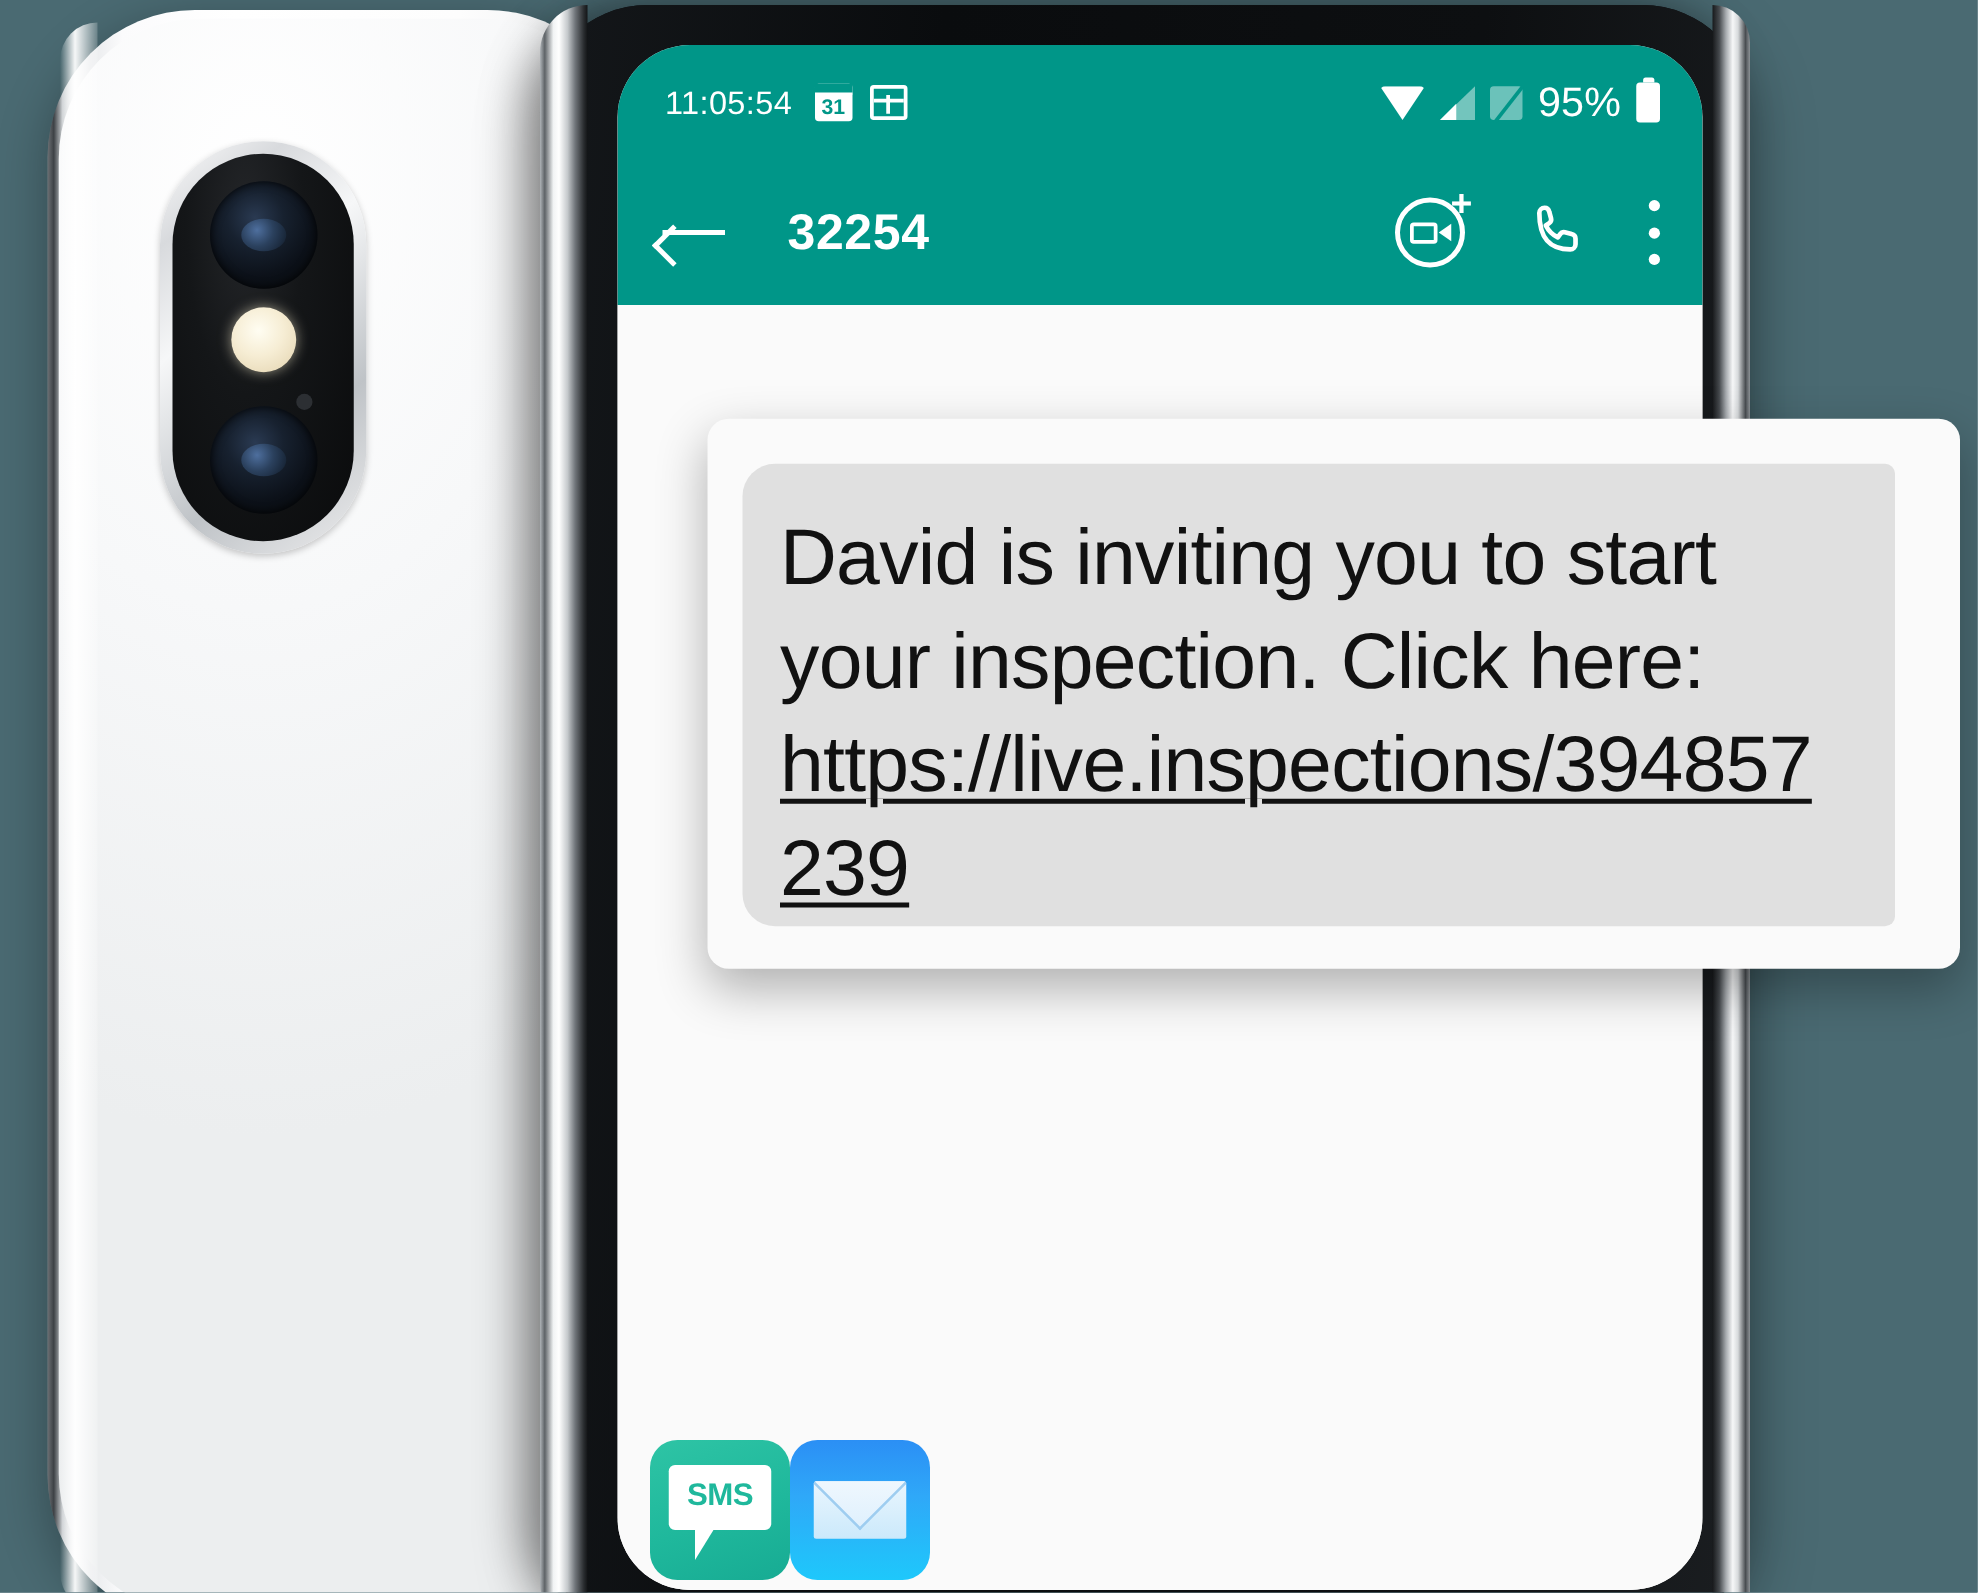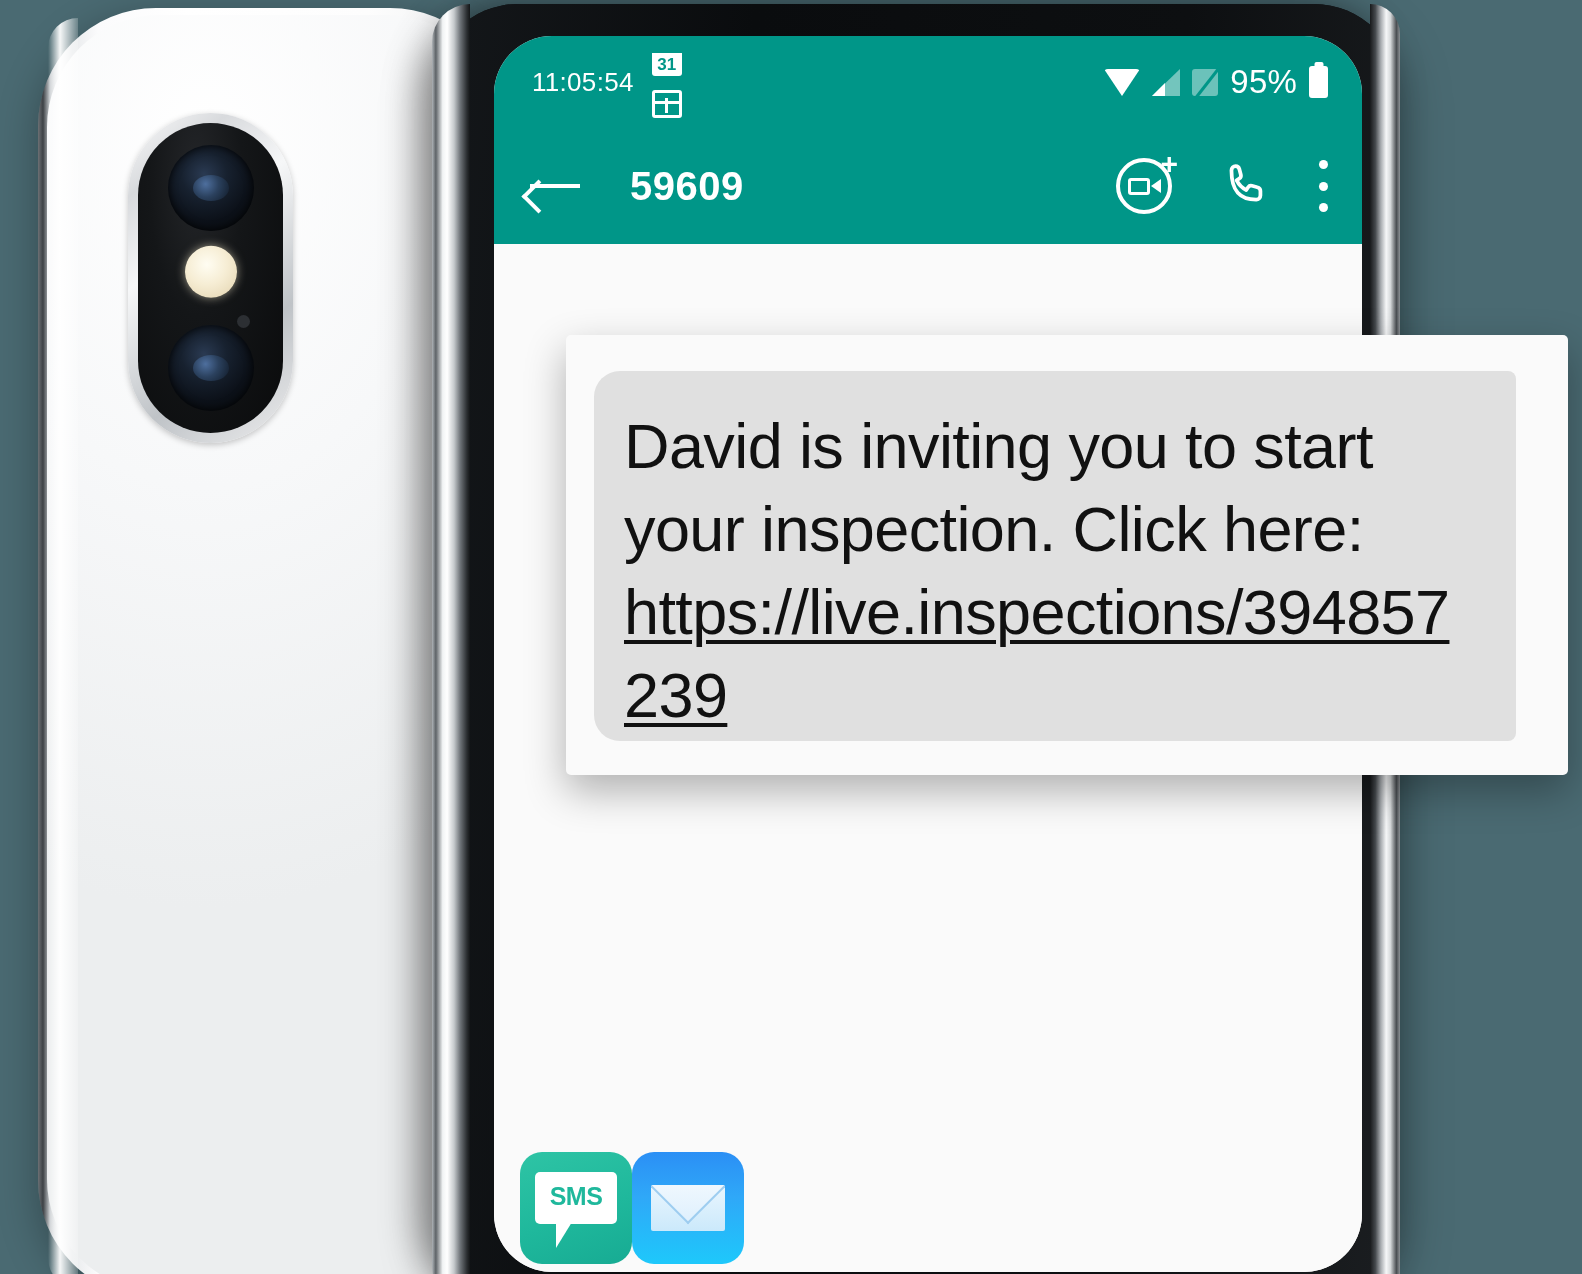--- a/index.html
+++ b/index.html
@@ -186,21 +186,20 @@
     font-size: 26px;
     letter-spacing: 0.3px;
     font-weight: 400;
     white-space: nowrap;
   }
   #status-left-icons {
     display: flex;
     align-items: center;
     gap: 14px;
     margin-left: 18px;
-    flex-direction: column;
   }
   .cal-icon {
     position: relative;
     width: 30px; height: 30px;
     border-radius: 3px;
     background: #ffffff;
     color: #009688;
     font-size: 17px;
     font-weight: 700;
     display: flex;
@@ -519,21 +518,21 @@
   }
 
   
   #message-card {
     position: absolute;
     left: 566px;
     top: 335px;
     width: 1002px;
     height: 440px;
     background: #fafafa;
-    border-radius: 5px;
+    border-radius: 17px;
     box-shadow: 0 16px 40px rgba(0,0,0,0.30);
   }
   #message-bubble {
     position: absolute;
     left: 28px;
     top: 36px;
     right: 52px;
     bottom: 34px;
     background: #e0e0e0;
     border-radius: 26px 8px 8px 26px;
@@ -605,21 +604,21 @@
             <span class="body"></span>
               <span class="slash"></span>
           </div>
           <div id="battery-pct">95%</div>
           <div class="battery-icon"></div>
         </div>
       </div>
 
       <div id="app-bar">
         <div id="back-arrow"></div>
-        <div id="chat-title">59609</div>
+        <div id="chat-title">32254</div>
 
         <div id="app-bar-actions">
           <div class="videocall-icon">
             <span class="cam-body"></span>
             <span class="cam-lens"></span>
             <span class="plus">+</span>
           </div>
           <div class="phone-icon">
             <svg width="50" height="50" viewBox="0 0 24 24" fill="none" stroke="#ffffff" stroke-width="1.8" stroke-linecap="round" stroke-linejoin="round">
               <path d="M7.5 2.5 c1 0 1.6.6 1.8 1.5l.7 2.6c.2.8-.1 1.4-.7 1.8l-1.3.9c1 2 2.6 3.6 4.6 4.6l.9-1.3c.4-.6 1-.9 1.8-.7l2.6.7c.9.2 1.5.8 1.5 1.8v2.1c0 1.1-.9 2-2 2C9.6 18.5 5.5 14.4 5.5 4.5c0-1.1.9-2 2-2Z"></path>

